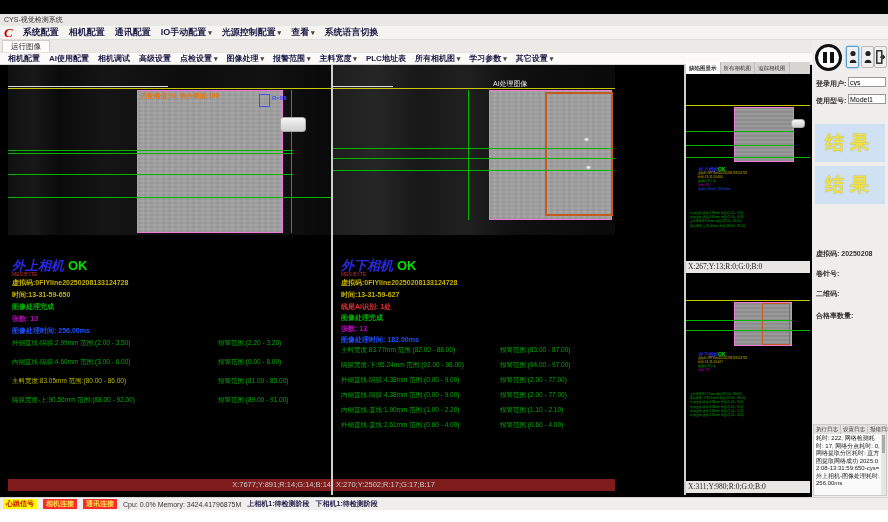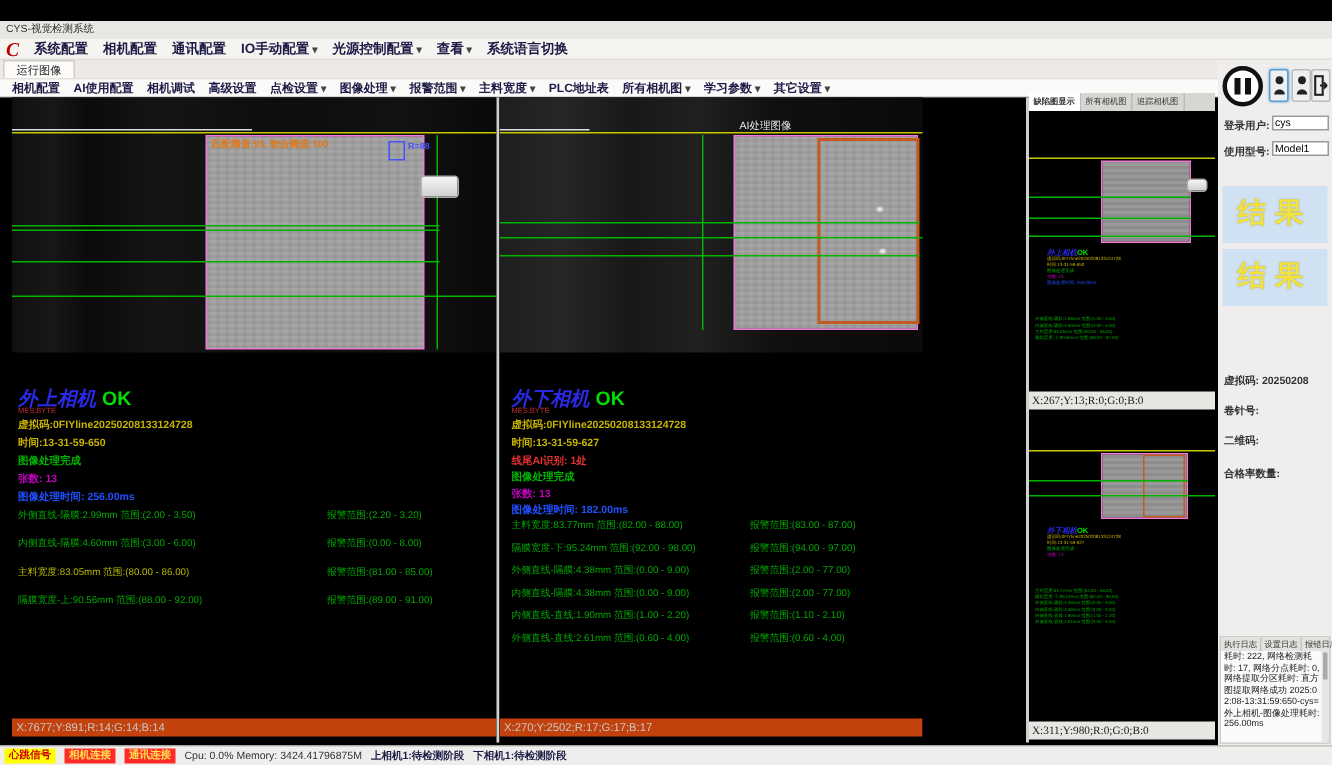--- a/index.html
+++ b/index.html
@@ -39,21 +39,21 @@
 
   .cam-title { position:absolute; font-size:13px; font-weight:bold; font-style:italic; color:#2a2ae6; white-space:nowrap; }
   .cam-title .ok { color:#00e000; font-style:normal; margin-left:4px; }
   .mes-line { position:absolute; color:#c03030; font-size:5px; white-space:nowrap; }
   .meta { position:absolute; font-size:7px; font-weight:bold; white-space:nowrap; }
   .t-yellow { color:#c8b400; } .t-green { color:#00b400; } .t-mag { color:#c000c0; }
   .t-blue { color:#2050ff; } .t-red { color:#e03030; }
   .mrow { position:absolute; left:0; width:100%; height:10px; }
   .mrow span { position:absolute; font-size:6.5px; white-space:nowrap; }
   .g { color:#00a800; } .yel { color:#b8b800; }
-  .coordbar { position:absolute; left:0; bottom:6px; height:12px; width:100%; background:#c2410c; color:#c8c8c8; font-size:7.5px; line-height:12px; padding-left:3px; }
+  .coordbar { position:absolute; left:0; bottom:6px; height:12px; width:100%; background:#7f1d1d; color:#c8c8c8; font-size:7.5px; line-height:12px; padding-left:3px; }
 
   
   .mini-col { position:absolute; left:686px; top:0; width:124px; height:432px; background:#000; }
   .mini-tabs { position:absolute; left:0; top:-3px; width:124px; height:12px; background:#d8d6d3; display:flex; }
   .mini-tab { font-size:5.5px; line-height:12px; padding:0 3px; color:#333; border-right:1px solid #bbb; white-space:nowrap; }
   .mini-tab.active { background:#fff; font-weight:bold; }
   .mini-panel { position:absolute; left:0; width:124px; background:#000; overflow:hidden; }
   .mini-bar { position:absolute; left:0; width:124px; height:12px; background:#e8e6e3; color:#222; font-size:7.5px; line-height:12px; padding-left:2px; font-family:"Liberation Serif", serif; }
   .mini-photo { position:absolute; border:1px solid #f07ad8;
     background:repeating-linear-gradient(0deg,#8d8d8d 0 2px,#999 2px 4px); }
@@ -121,21 +121,21 @@
     <span class="tool-item has-caret">报警范围</span>
     <span class="tool-item has-caret">主料宽度</span>
     <span class="tool-item">PLC地址表</span>
     <span class="tool-item has-caret">所有相机图</span>
     <span class="tool-item has-caret">学习参数</span>
     <span class="tool-item has-caret">其它设置</span>
   </div>
 
   <div class="main">
 
-    <div class="cam-panel" style="left:8px; width:323px;">
+    <div class="cam-panel" style="left:8px; width:323px;text-align:right;">
       <div class="img-zone" style="width:323px;">
         <div class="whiteline" style="left:0; top:21px; width:160px;"></div>
         <div class="yellowline" style="left:0; top:23px; width:323px;"></div>
         <div class="photo" style="left:129px; top:25px; width:146px; height:143px;"></div>
         <div class="overlay-orange" style="left:133px; top:27px;">匹配阈值:93, 吻合阈值:100</div>
         <div class="greenline" style="left:0; top:85px; width:285px;"></div>
         <div class="greenline" style="left:0; top:88px; width:285px;"></div>
         <div class="greenline" style="left:0; top:109px; width:285px;"></div>
         <div class="greenline" style="left:0; top:132px; width:323px;"></div>
         <div class="greenv" style="left:283px; top:25px; height:143px;"></div>

